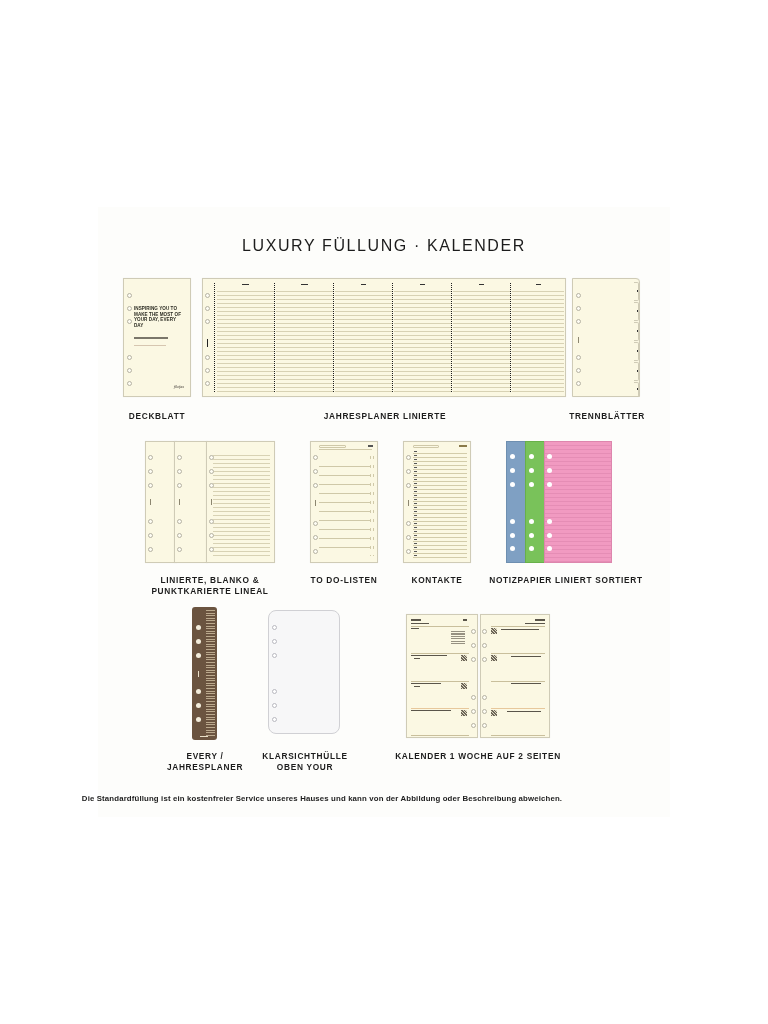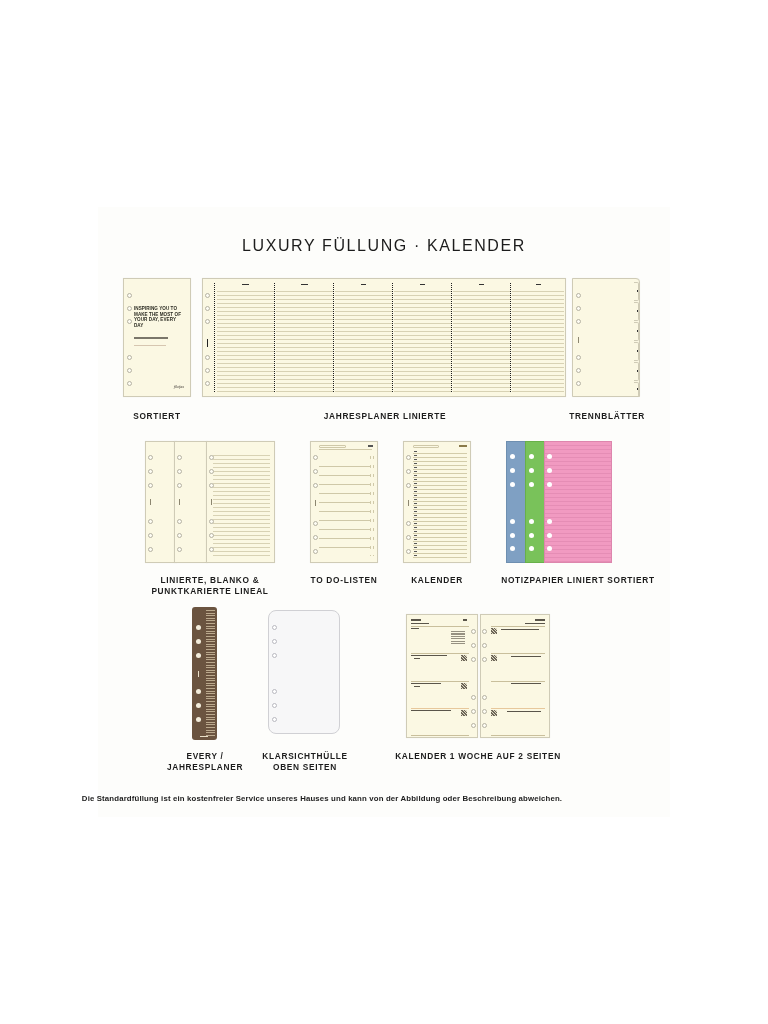--- a/index.html
+++ b/index.html
@@ -65,21 +65,21 @@
   <div class="hole" style="left:3px; top:27px;"></div>
   <div class="hole" style="left:3px; top:40px;"></div>
   <div class="hole" style="left:3px; top:76px;"></div>
   <div class="hole" style="left:3px; top:89px;"></div>
   <div class="hole" style="left:3px; top:102px;"></div>
   <div class="cover-text" style="width:52px;">INSPIRING YOU TO MAKE THE MOST OF YOUR DAY, EVERY DAY</div>
   <div class="cover-sub" style="width:34px; height:2px; background:#7a766a; font-size:0;"></div>
   <div class="cover-rule"></div>
   <div class="cover-brand">filofax</div>
 </div>
-<div class="label" style="left:115px; top:411px; width:84px;">SORTIERT</div>
+<div class="label" style="left:115px; top:411px; width:84px;">DECKBLATT</div>
 
 <div class="sheet" style="left:202px; top:278px; width:364px; height:119px;">
   <div class="hole" style="left:2px; top:14px;"></div>
   <div class="hole" style="left:2px; top:27px;"></div>
   <div class="hole" style="left:2px; top:40px;"></div>
   <div class="spine-mark" style="left:4px; top:60px; height:8px; background:#222;"></div>
   <div class="hole" style="left:2px; top:76px;"></div>
   <div class="hole" style="left:2px; top:89px;"></div>
   <div class="hole" style="left:2px; top:102px;"></div>
 
@@ -187,21 +187,21 @@
   <div style="position:absolute;left:9px;right:3px;top:8px;bottom:4px;background-image:repeating-linear-gradient(to bottom, transparent 0, transparent 3px, #d3ccaa 3px, #d3ccaa 4px);"></div>
   <div style="position:absolute;left:10px;top:9px;width:3px;bottom:6px;background-image:repeating-linear-gradient(to bottom, #555 0, #555 1px, transparent 1px, transparent 4px);"></div>
   <div class="hole" style="left:2px; top:13px;"></div>
   <div class="hole" style="left:2px; top:27px;"></div>
   <div class="hole" style="left:2px; top:41px;"></div>
   <div class="spine-mark" style="left:4px; top:58px;"></div>
   <div class="hole" style="left:2px; top:79px;"></div>
   <div class="hole" style="left:2px; top:93px;"></div>
   <div class="hole" style="left:2px; top:107px;"></div>
 </div>
-<div class="label" style="left:393px; top:575px; width:88px;">KALENDER</div>
+<div class="label" style="left:393px; top:575px; width:88px;">KONTAKTE</div>
 
 <div style="position:absolute; left:506px; top:441px; width:106px; height:122px;">
   <div style="position:absolute;left:0;top:0;width:20px;height:122px;background:#7fa0c3;border:1px solid #6e8fb0;"></div>
   <div style="position:absolute;left:19px;top:0;width:20px;height:122px;background:#79c25a;border:1px solid #68b04a;"></div>
   <div style="position:absolute;left:38px;top:0;width:68px;height:122px;background:#f19ac1;border:1px solid #dd86ad;background-image:repeating-linear-gradient(to bottom, transparent 0, transparent 3px, #e58db5 3px, #e58db5 4px);"></div>
   <div style="position:absolute;left:4px;top:13px;width:5px;height:5px;border-radius:50%;background:#fff;"></div>
   <div style="position:absolute;left:4px;top:27px;width:5px;height:5px;border-radius:50%;background:#fff;"></div>
   <div style="position:absolute;left:4px;top:41px;width:5px;height:5px;border-radius:50%;background:#fff;"></div>
   <div style="position:absolute;left:4px;top:78px;width:5px;height:5px;border-radius:50%;background:#fff;"></div>
   <div style="position:absolute;left:4px;top:92px;width:5px;height:5px;border-radius:50%;background:#fff;"></div>
@@ -212,21 +212,21 @@
   <div style="position:absolute;left:23px;top:78px;width:5px;height:5px;border-radius:50%;background:#fff;"></div>
   <div style="position:absolute;left:23px;top:92px;width:5px;height:5px;border-radius:50%;background:#fff;"></div>
   <div style="position:absolute;left:23px;top:105px;width:5px;height:5px;border-radius:50%;background:#fff;"></div>
   <div style="position:absolute;left:41px;top:13px;width:5px;height:5px;border-radius:50%;background:#fff;"></div>
   <div style="position:absolute;left:41px;top:27px;width:5px;height:5px;border-radius:50%;background:#fff;"></div>
   <div style="position:absolute;left:41px;top:41px;width:5px;height:5px;border-radius:50%;background:#fff;"></div>
   <div style="position:absolute;left:41px;top:78px;width:5px;height:5px;border-radius:50%;background:#fff;"></div>
   <div style="position:absolute;left:41px;top:92px;width:5px;height:5px;border-radius:50%;background:#fff;"></div>
   <div style="position:absolute;left:41px;top:105px;width:5px;height:5px;border-radius:50%;background:#fff;"></div>
 </div>
-<div class="label" style="left:486px; top:575px; width:160px;margin-left:12px;">NOTIZPAPIER LINIERT SORTIERT</div>
+<div class="label" style="left:486px; top:575px; width:160px;">NOTIZPAPIER LINIERT SORTIERT</div>
 
 <div class="ruler" style="left:192px; top:607px; width:25px; height:133px;">
   <div class="ruler-scale"></div>
   <div class="ruler-hole" style="left:4px; top:18px;"></div>
   <div class="ruler-hole" style="left:4px; top:32px;"></div>
   <div class="ruler-hole" style="left:4px; top:46px;"></div>
   <div style="position:absolute;left:6px;top:64px;width:1px;height:6px;background:#e9dfc8;"></div>
   <div class="ruler-hole" style="left:4px; top:82px;"></div>
   <div class="ruler-hole" style="left:4px; top:96px;"></div>
   <div class="ruler-hole" style="left:4px; top:110px;"></div>
@@ -240,21 +240,21 @@
 <div class="sleeve" style="left:268px; top:610px; width:72px; height:124px;">
   <div class="hole" style="left:3px; top:14px;"></div>
   <div class="hole" style="left:3px; top:28px;"></div>
   <div class="hole" style="left:3px; top:42px;"></div>
   <div class="hole" style="left:3px; top:78px;"></div>
   <div class="hole" style="left:3px; top:92px;"></div>
   <div class="hole" style="left:3px; top:106px;"></div>
 </div>
 <div class="label" style="left:250px; top:751px; width:110px;">
   <div>KLARSICHTHÜLLE</div>
-  <div>OBEN SEITEN</div>
+  <div>OBEN YOUR</div>
 </div>
 
 <div class="sheet" style="left:406px; top:614px; width:72px; height:124px;">
   <div class="cal-text" style="left:4px; top:4px; width:10px;"></div>
   <div class="cal-text" style="right:10px; top:4px; width:4px;"></div>
   <div class="cal-text" style="left:4px; top:8px; width:18px; height:1px;"></div>
   <div class="cal-block-line" style="left:4px; right:8px; top:11px;"></div>
   <div class="cal-text" style="left:4px; top:13px; width:8px; height:1px;"></div>
   <div style="position:absolute;right:12px;top:16px;width:14px;height:14px;background-image:repeating-linear-gradient(to bottom,#6b6558 0,#6b6558 1px,transparent 1px,transparent 2.5px);opacity:0.7;"></div>
   <div class="cal-block-line" style="left:4px; right:8px; top:38px;"></div>

